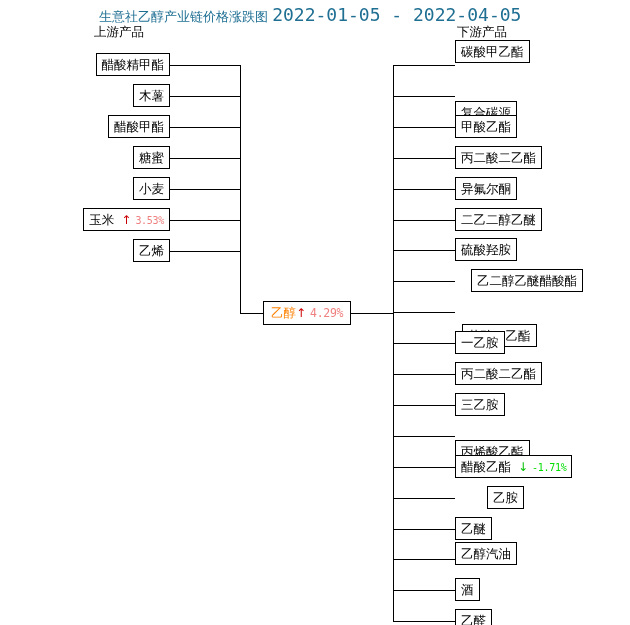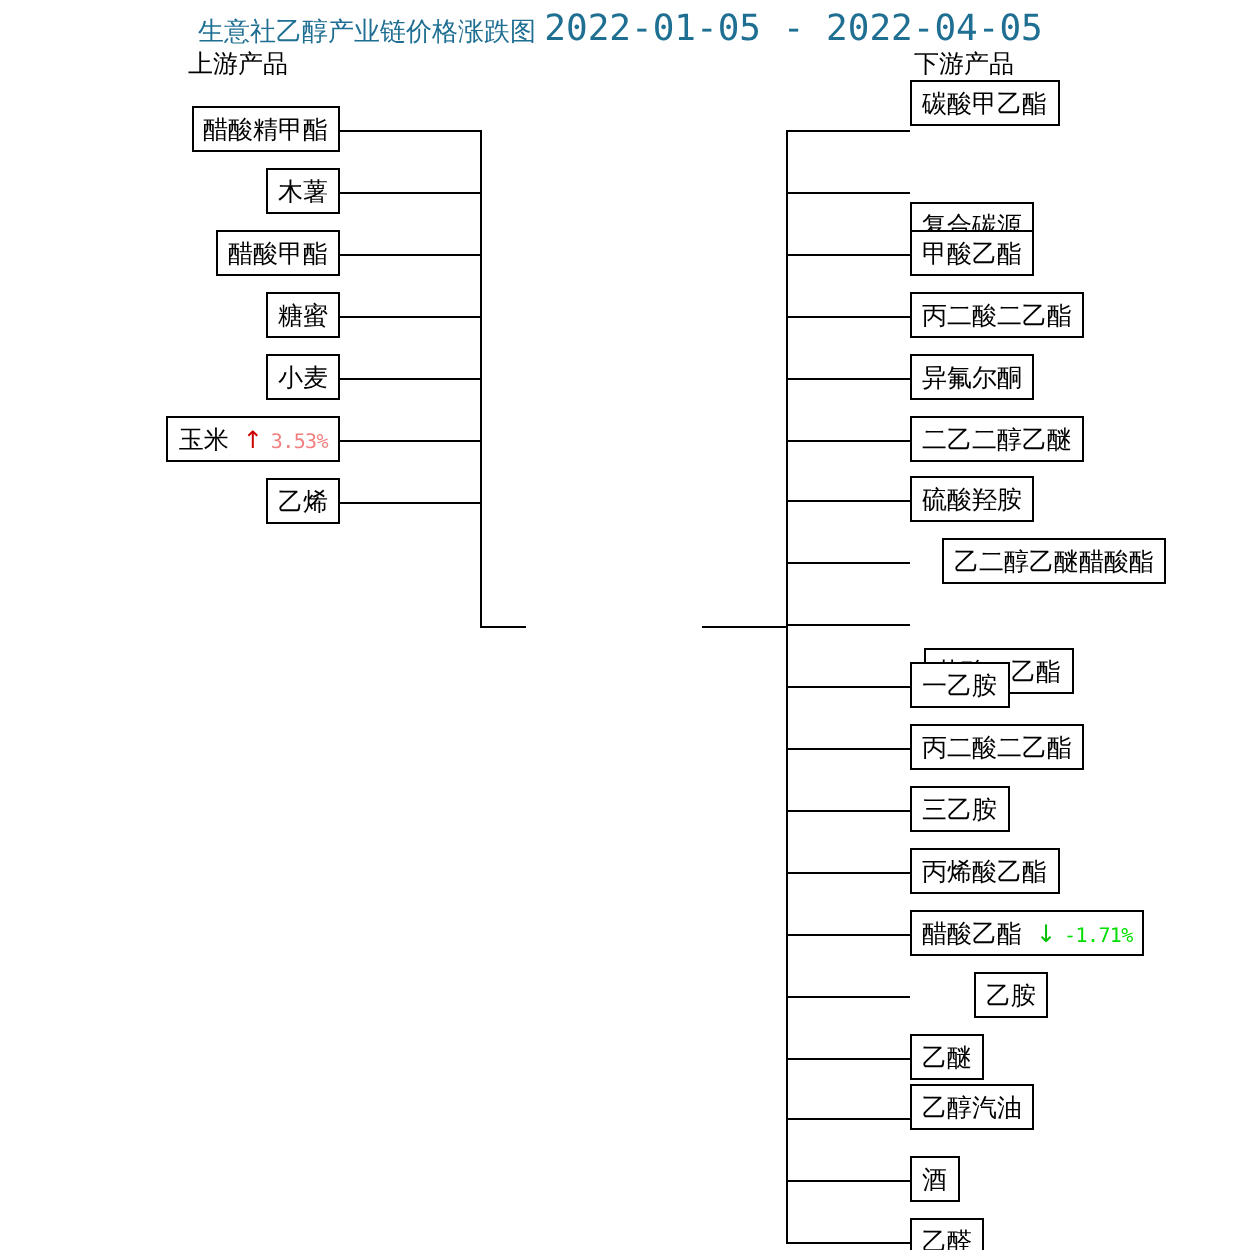--- a/index.html
+++ b/index.html
@@ -171,23 +171,27 @@
       <div class="node" style="top: 115px; left: 455px;"><span class="nm">甲酸乙酯</span></div>
       <div class="node" style="top: 146px; left: 455px;"><span class="nm">丙二酸二乙酯</span></div>
       <div class="node" style="top: 177px; left: 455px;"><span class="nm">异氟尔酮</span></div>
       <div class="node" style="top: 208px; left: 455px;"><span class="nm">二乙二醇乙醚</span></div>
       <div class="node" style="top: 238px; left: 455px;"><span class="nm">硫酸羟胺</span></div>
       <div class="node" style="top: 269px; left: 455px; margin-left: 16px;"><span class="nm">乙二醇乙醚醋酸酯</span></div>
       <div class="node" style="top: 300px; left: 462px; margin-top: 24px;"><span class="nm">草酸二乙酯</span></div>
       <div class="node" style="top: 331px; left: 455px;"><span class="nm">一乙胺</span></div>
       <div class="node" style="top: 362px; left: 455px;"><span class="nm">丙二酸二乙酯</span></div>
       <div class="node" style="top: 393px; left: 455px;"><span class="nm">三乙胺</span></div>
-      <div class="node" style="top: 424px; left: 455px;"><span class="nm">丙烯酸乙酯</span></div>
+      <div class="node" style="top: 440px; left: 455px;"><span class="nm">丙烯酸乙酯</span></div>
       <div class="node down" style="top: 455px; left: 455px;"><span class="nm">醋酸乙酯</span><span class="pct-wrap"><span class="arrow">↓</span> <span class="pct">-1.71%</span></span></div>
       <div class="node" style="top: 486px; left: 455px; margin-left: 32px;"><span class="nm">乙胺</span></div>
       <div class="node" style="top: 517px; left: 455px;"><span class="nm">乙醚</span></div>
       <div class="node" style="top: 542px; left: 455px;"><span class="nm">乙醇汽油</span></div>
       <div class="node" style="top: 578px; left: 455px;"><span class="nm">酒</span></div>
       <div class="node" style="top: 609px; left: 455px;"><span class="nm">乙醛</span></div>
     </div>
 
+  <div id="center-node" style="left: 263px; top: 301px;">
+    <span class="nm">乙醇</span><span class="pct-wrap"><span class="arrow">↑</span>
+    <span class="pct">4.29%</span></span>
+  </div>
 
 </div>
 
 </body></html>

